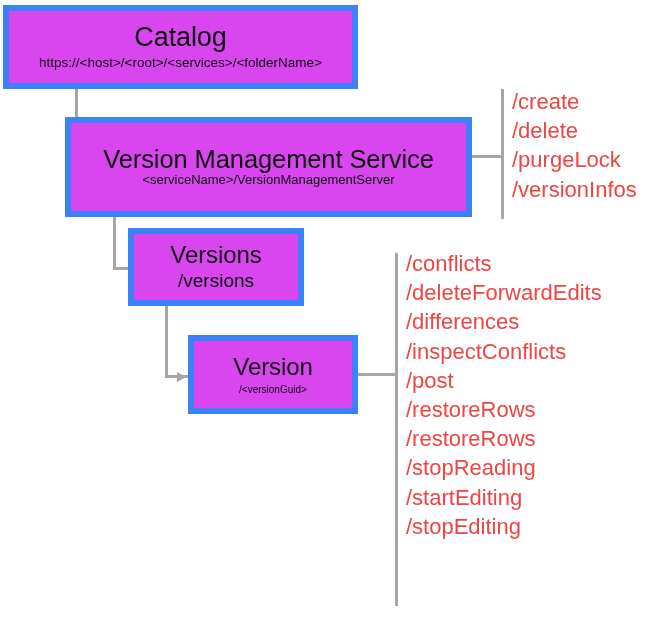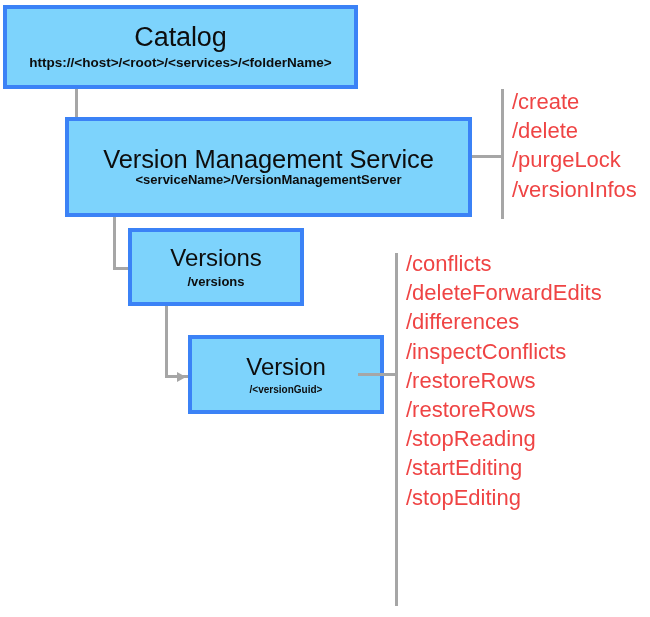--- a/index.html
+++ b/index.html
@@ -17,57 +17,57 @@
     width: 650px;
     height: 617px;
     background: #ffffff;
     overflow: hidden;
   }
 
   
   .node {
     position: absolute;
     box-sizing: border-box;
-    background: #7dd3fc;
-    border: 4px solid #3b82f6;
+    background: #d946ef;
+    border: 6px solid #3b82f6;
     display: flex;
     flex-direction: column;
     align-items: center;
     justify-content: center;
     text-align: center;
     color: #0d0d0d;
   }
   .node-title {
     font-size: 26px;
     font-weight: 400;
     line-height: 1.06;
     letter-spacing: -0.1px;
     white-space: nowrap;
   }
   .node-sub {
     font-size: 13.5px;
-    font-weight: 700;
+    font-weight: 400;
     line-height: 1.1;
     margin-top: 3px;
     white-space: nowrap;
   }
 
   #node-catalog      { left: 3px;   top: 5px;   width: 355px; height: 84px; }
   #node-catalog .node-title { font-size: 27px; }
   #node-catalog .node-sub   { font-size: 13.5px; margin-top: 5px; }
 
   #node-vms          { left: 65px;  top: 117px; width: 407px; height: 100px; }
   #node-vms .node-title { font-size: 25.5px; }
   #node-vms .node-sub   { font-size: 13px; margin-top: 0; }
 
   #node-versions     { left: 128px; top: 228px; width: 176px; height: 78px; align-items: center; }
   #node-versions .node-title { font-size: 24px; }
-  #node-versions .node-sub   { font-size: 13px; margin-top: 4px; }
+  #node-versions .node-sub   { font-size: 19px; margin-top: 4px; }
 
-  #node-version      { left: 188px; top: 335px; width: 196px; height: 79px; }
+  #node-version      { left: 188px; top: 335px; width: 170px; height: 79px; }
   #node-version .node-title { font-size: 24px; }
   #node-version .node-sub   { font-size: 10px; margin-top: 4px; }
 
   
   .connector {
     position: absolute;
     pointer-events: none;
   }
   .conn-v {           
     position: absolute;
@@ -167,20 +167,21 @@
       <li>/versionInfos</li>
     </ul>
 
   <div class="ops-stub" style="left:358px; top:373px; width:39px;"></div>
   <div class="ops-bracket" style="left:395px; top:253px; width:3px; height:353px;"></div>
   <ul class="ops-list" id="ops-version-list">
       <li>/conflicts</li>
       <li>/deleteForwardEdits</li>
       <li>/differences</li>
       <li>/inspectConflicts</li>
+      <li>/post</li>
       <li>/restoreRows</li>
       <li>/restoreRows</li>
       <li>/stopReading</li>
       <li>/startEditing</li>
       <li>/stopEditing</li>
     </ul>
 
 </div>
 
 </body></html>

